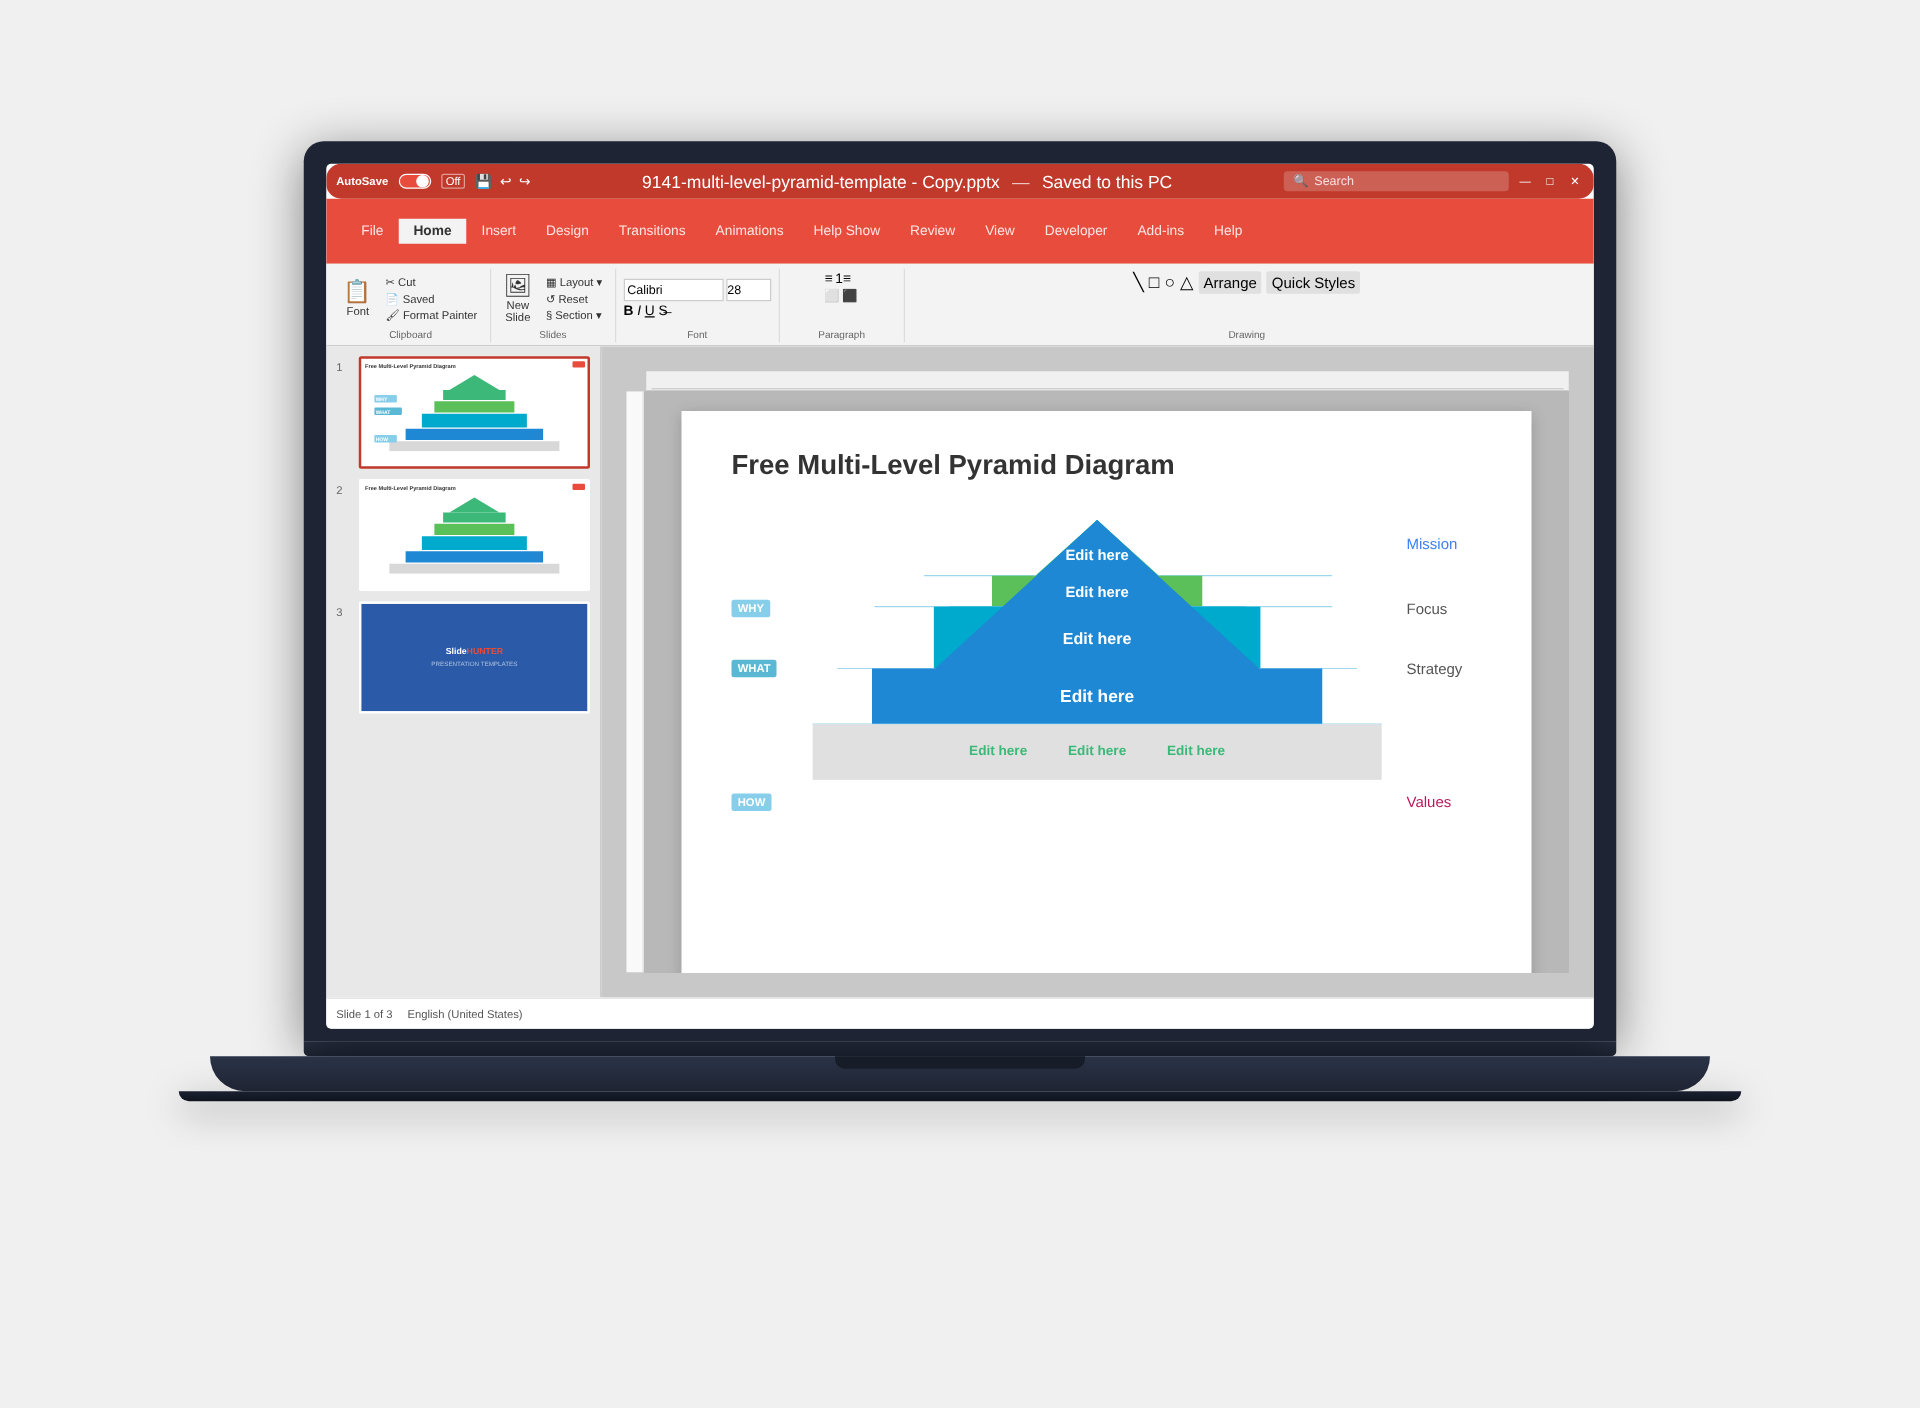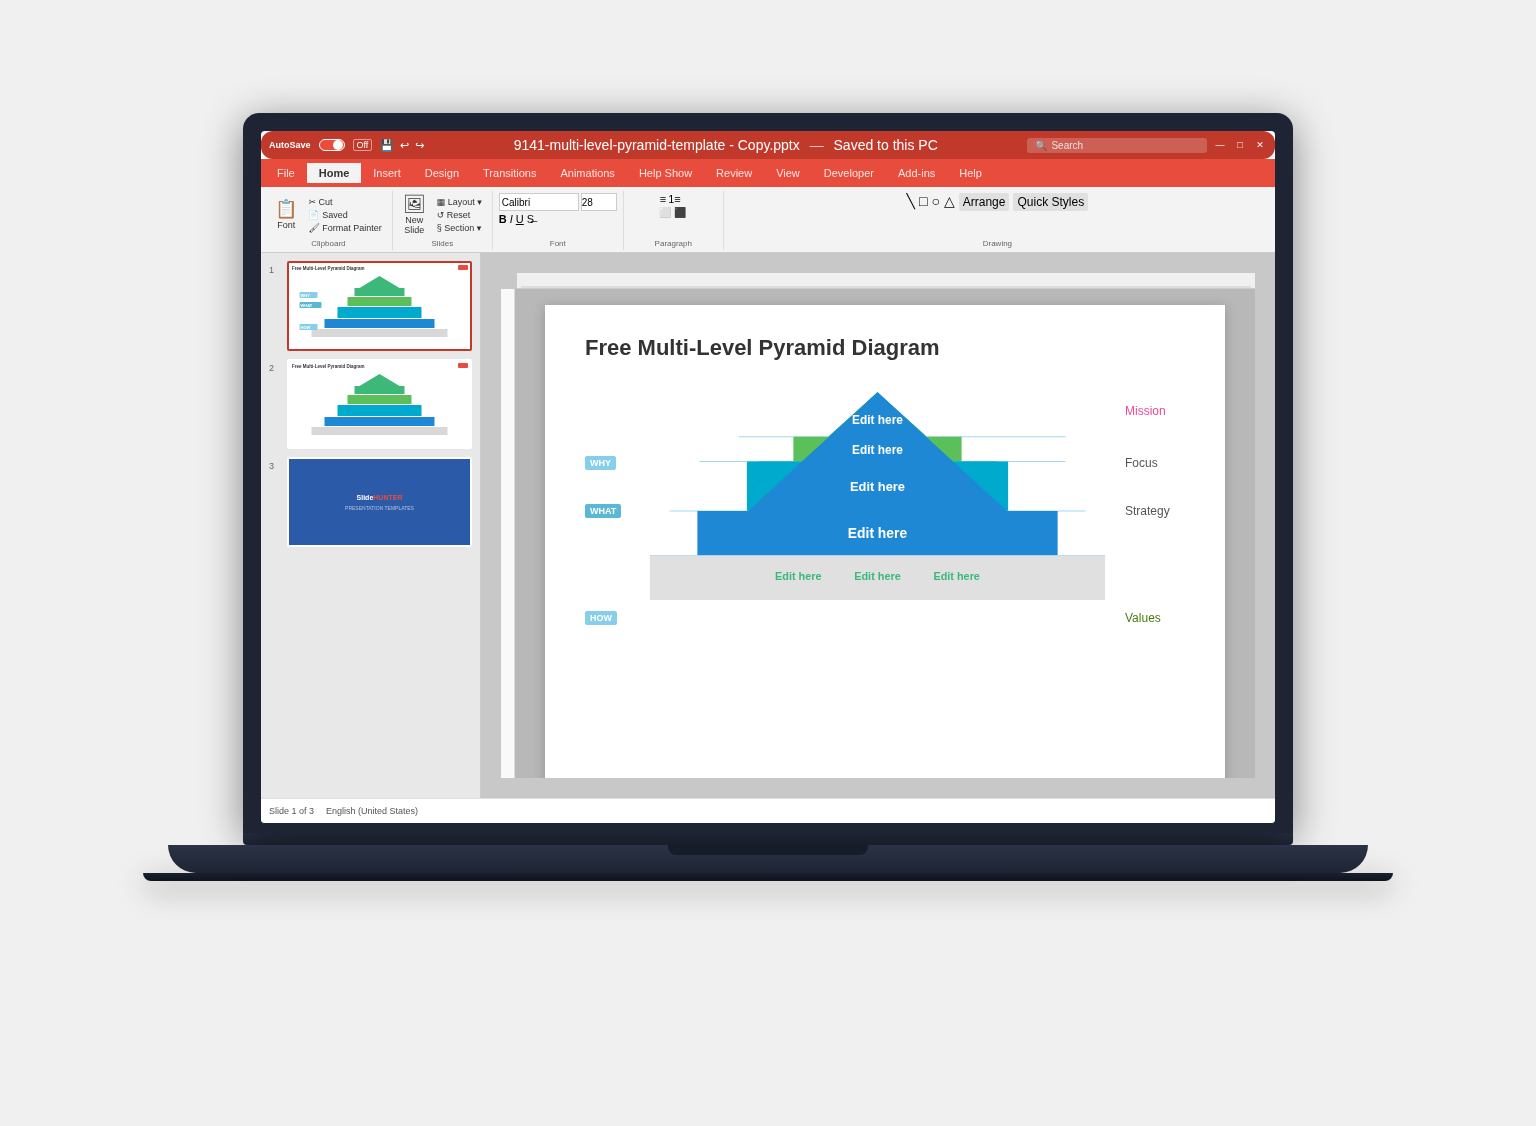--- a/index.html
+++ b/index.html
@@ -133,21 +133,21 @@
       cursor: pointer;
     }
 
     .win-btn.close { background: #c0392b; }
     .win-btn.minimize { background: transparent; }
     .win-btn.maximize { background: transparent; }
 
     .ribbon-tabs {
       display: flex;
       background: #e84c3d;
-      padding: 4px;
+      padding: 16px;
     }
 
     .ribbon-tab {
       padding: 4px 12px;
       font-size: 11px;
       color: rgba(255,255,255,0.85);
       cursor: pointer;
     }
 
     .ribbon-tab.active {
@@ -485,21 +485,21 @@
             <div class="small-btns">
               <div class="small-btn">▦ Layout ▾</div>
               <div class="small-btn">↺ Reset</div>
               <div class="small-btn">§ Section ▾</div>
             </div>
           </div>
           <div class="ribbon-group-label">Slides</div>
         </div>
 
         <div class="ribbon-group" style="min-width:120px;">
-          <div style="display:flex;flex-direction:column;gap:2px;flex:1;">
+          <div style="display:flex;flex-direction:column;gap:2px;flex:1;justify-content:center;">
             <div style="display:flex;gap:2px;align-items:center;">
               <input type="text" class="font-combo" value="Calibri" style="">
               <input type="text" class="font-size-combo" value="28" style="">
             </div>
             <div style="display:flex;gap:3px;align-items:center;">
               <span style="font-size:11px;font-weight:bold;cursor:pointer;">B</span>
               <span style="font-size:11px;font-style:italic;cursor:pointer;">I</span>
               <span style="font-size:11px;text-decoration:underline;cursor:pointer;">U</span>
               <span style="font-size:11px;cursor:pointer;">S̶</span>
             </div>
@@ -657,25 +657,25 @@
                         <text x="240" y="110" text-anchor="middle" fill="white" font-size="13" font-weight="bold">Edit here</text>
                         <text x="240" y="157" text-anchor="middle" fill="white" font-size="14" font-weight="bold">Edit here</text>
 
                         <text x="160" y="200" text-anchor="middle" fill="#3cb878" font-size="11" font-weight="bold">Edit here</text>
                         <text x="240" y="200" text-anchor="middle" fill="#3cb878" font-size="11" font-weight="bold">Edit here</text>
                         <text x="320" y="200" text-anchor="middle" fill="#3cb878" font-size="11" font-weight="bold">Edit here</text>
                       </svg>
                     </div>
 
                     <div style="display:flex;flex-direction:column;justify-content:space-around;width:70px;padding-left:10px;">
-                      <div style="display:flex;align-items:center;height:50px;font-size:12px;color:#ec4899;">Mission</div>
+                      <div style="display:flex;align-items:center;height:50px;font-size:12px;color:#3b82f6;">Mission</div>
                       <div style="display:flex;align-items:center;height:36px;font-size:12px;color:#555;">Focus</div>
                       <div style="display:flex;align-items:center;height:40px;font-size:12px;color:#555;">Strategy</div>
                       <div style="display:flex;align-items:center;height:50px;font-size:12px;color:#555;"></div>
-                      <div style="display:flex;align-items:center;height:36px;font-size:12px;color:#4d7c0f;">Values</div>
+                      <div style="display:flex;align-items:center;height:36px;font-size:12px;color:#be185d;">Values</div>
                     </div>
 
                   </div>
 
                 </div>
               </div>
             </div>
           </div>
         </div>
       </div>

